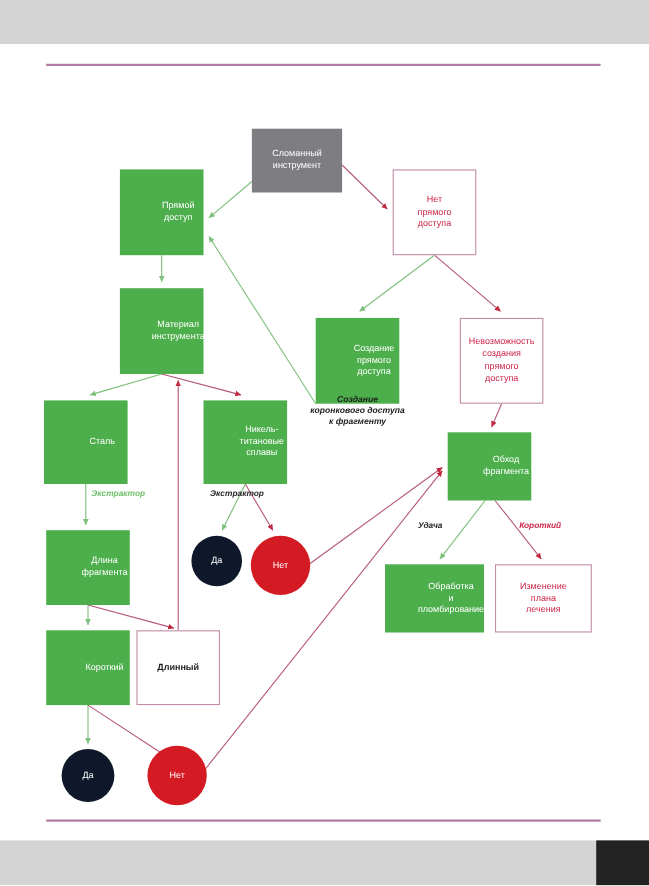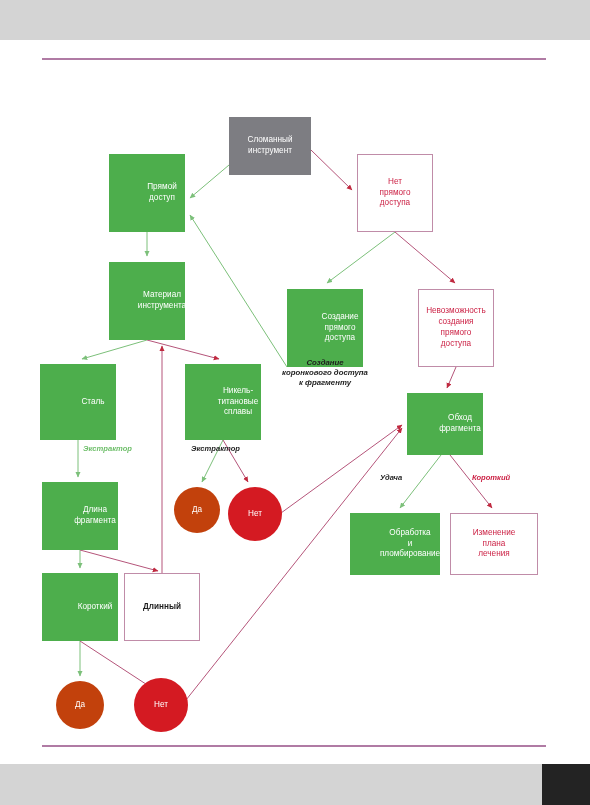--- a/index.html
+++ b/index.html
@@ -115,21 +115,21 @@
     border: 1px solid #c08ca8;
     color: #cc2346;
   }
   .node.outline-dark {
     background: #ffffff;
     border: 1px solid #c08ca8;
     color: #1c1c1c;
     font-weight: bold;
   }
   .node.circle-green {
-    background: #c2410c;
+    background: #0f172a;
     color: #ffffff;
     border-radius: 50%;
   }
   .node.circle-red {
     background: #d41a22;
     color: #ffffff;
     border-radius: 50%;
   }
 
   

